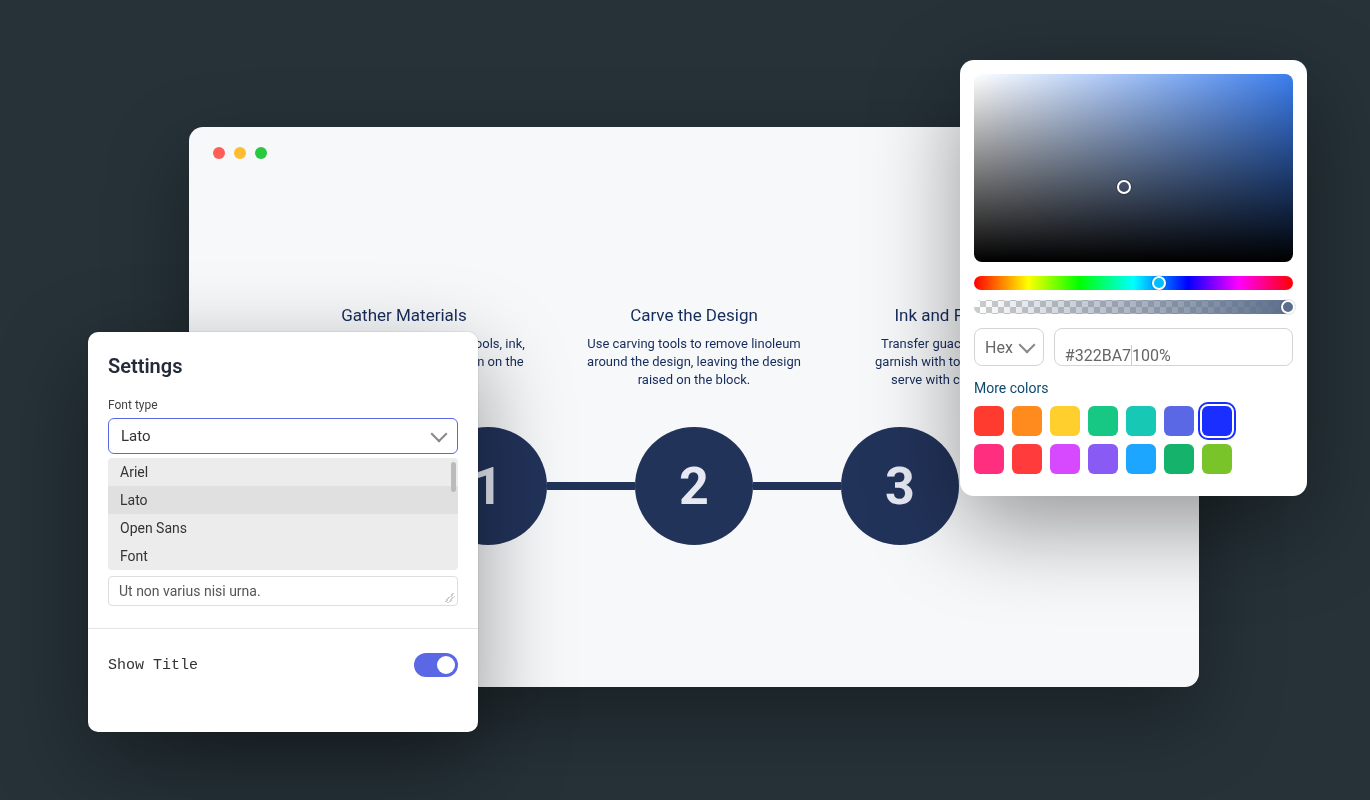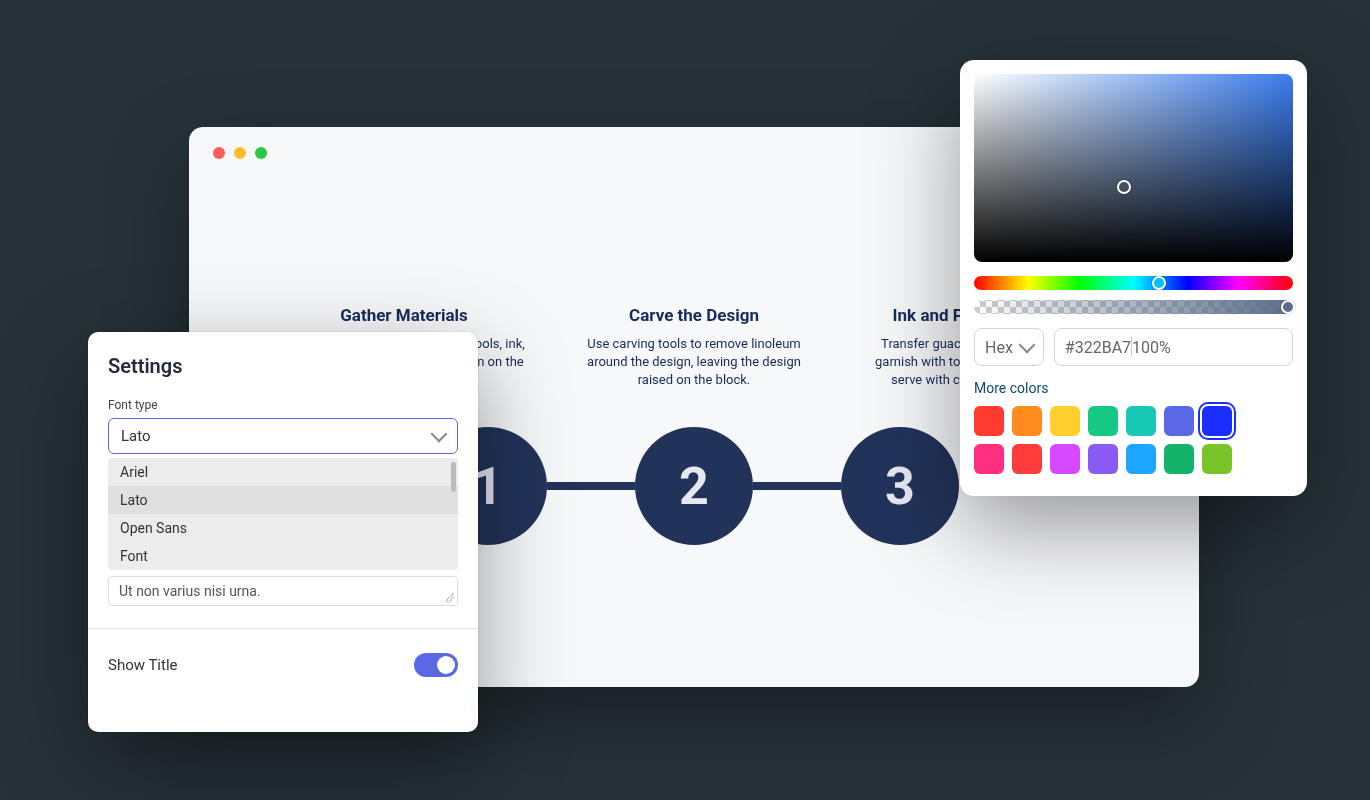--- a/index.html
+++ b/index.html
@@ -36,21 +36,21 @@
   position: absolute;
   top: 178px;
   left: 50%;
   transform: translateX(-50%);
   display: flex;
   gap: 40px;
 }
 .step { width: 250px; text-align: center; }
 .step-title {
   color: #162c5b;
-  font-weight: 700;
+  font-weight: 400;
   font-size: 17px;
   margin-bottom: 10px;
 }
 .step-desc {
   color: #162c5b;
   font-size: 13px;
   line-height: 1.4;
 }
 .circles-row {
   position: absolute;
@@ -148,20 +148,21 @@
     linear-gradient(135deg, transparent 40%, #ccc 40%, #ccc 50%, transparent 50%, transparent 60%, #ccc 60%, #ccc 70%, transparent 70%);
 }
 .divider { height: 1px; background: #e5e5e5; margin: 22px -20px 14px; }
 .toggle-row {
   display: flex;
   justify-content: space-between;
   align-items: center;
   padding: 10px 0;
   font-size: 15px;
   color: #333;
+  font-family: Liberation Mono, monospace;
 }
 .toggle {
   width: 44px;
   height: 24px;
   background: #5a68e6;
   border-radius: 12px;
   position: relative;
   cursor: pointer;
 }
 .toggle-knob {
@@ -258,21 +259,21 @@
   font-size: 16px;
   color: #666;
   cursor: pointer;
 }
 .hex-input {
   flex: 1;
   border: 1.5px solid #d4d4d4;
   border-radius: 8px;
   height: 38px;
   display: flex;
-  align-items: center;
+  align-items: flex-end;
   padding: 0 10px;
   font-size: 16px;
   color: #666;
 }
 .hex-sep { width: 1px; height: 20px; background: #ccc; }
 .more-colors-label {
   margin-top: 14px;
   font-size: 14px;
   color: #0c4a6e;
   margin-bottom: 10px;

